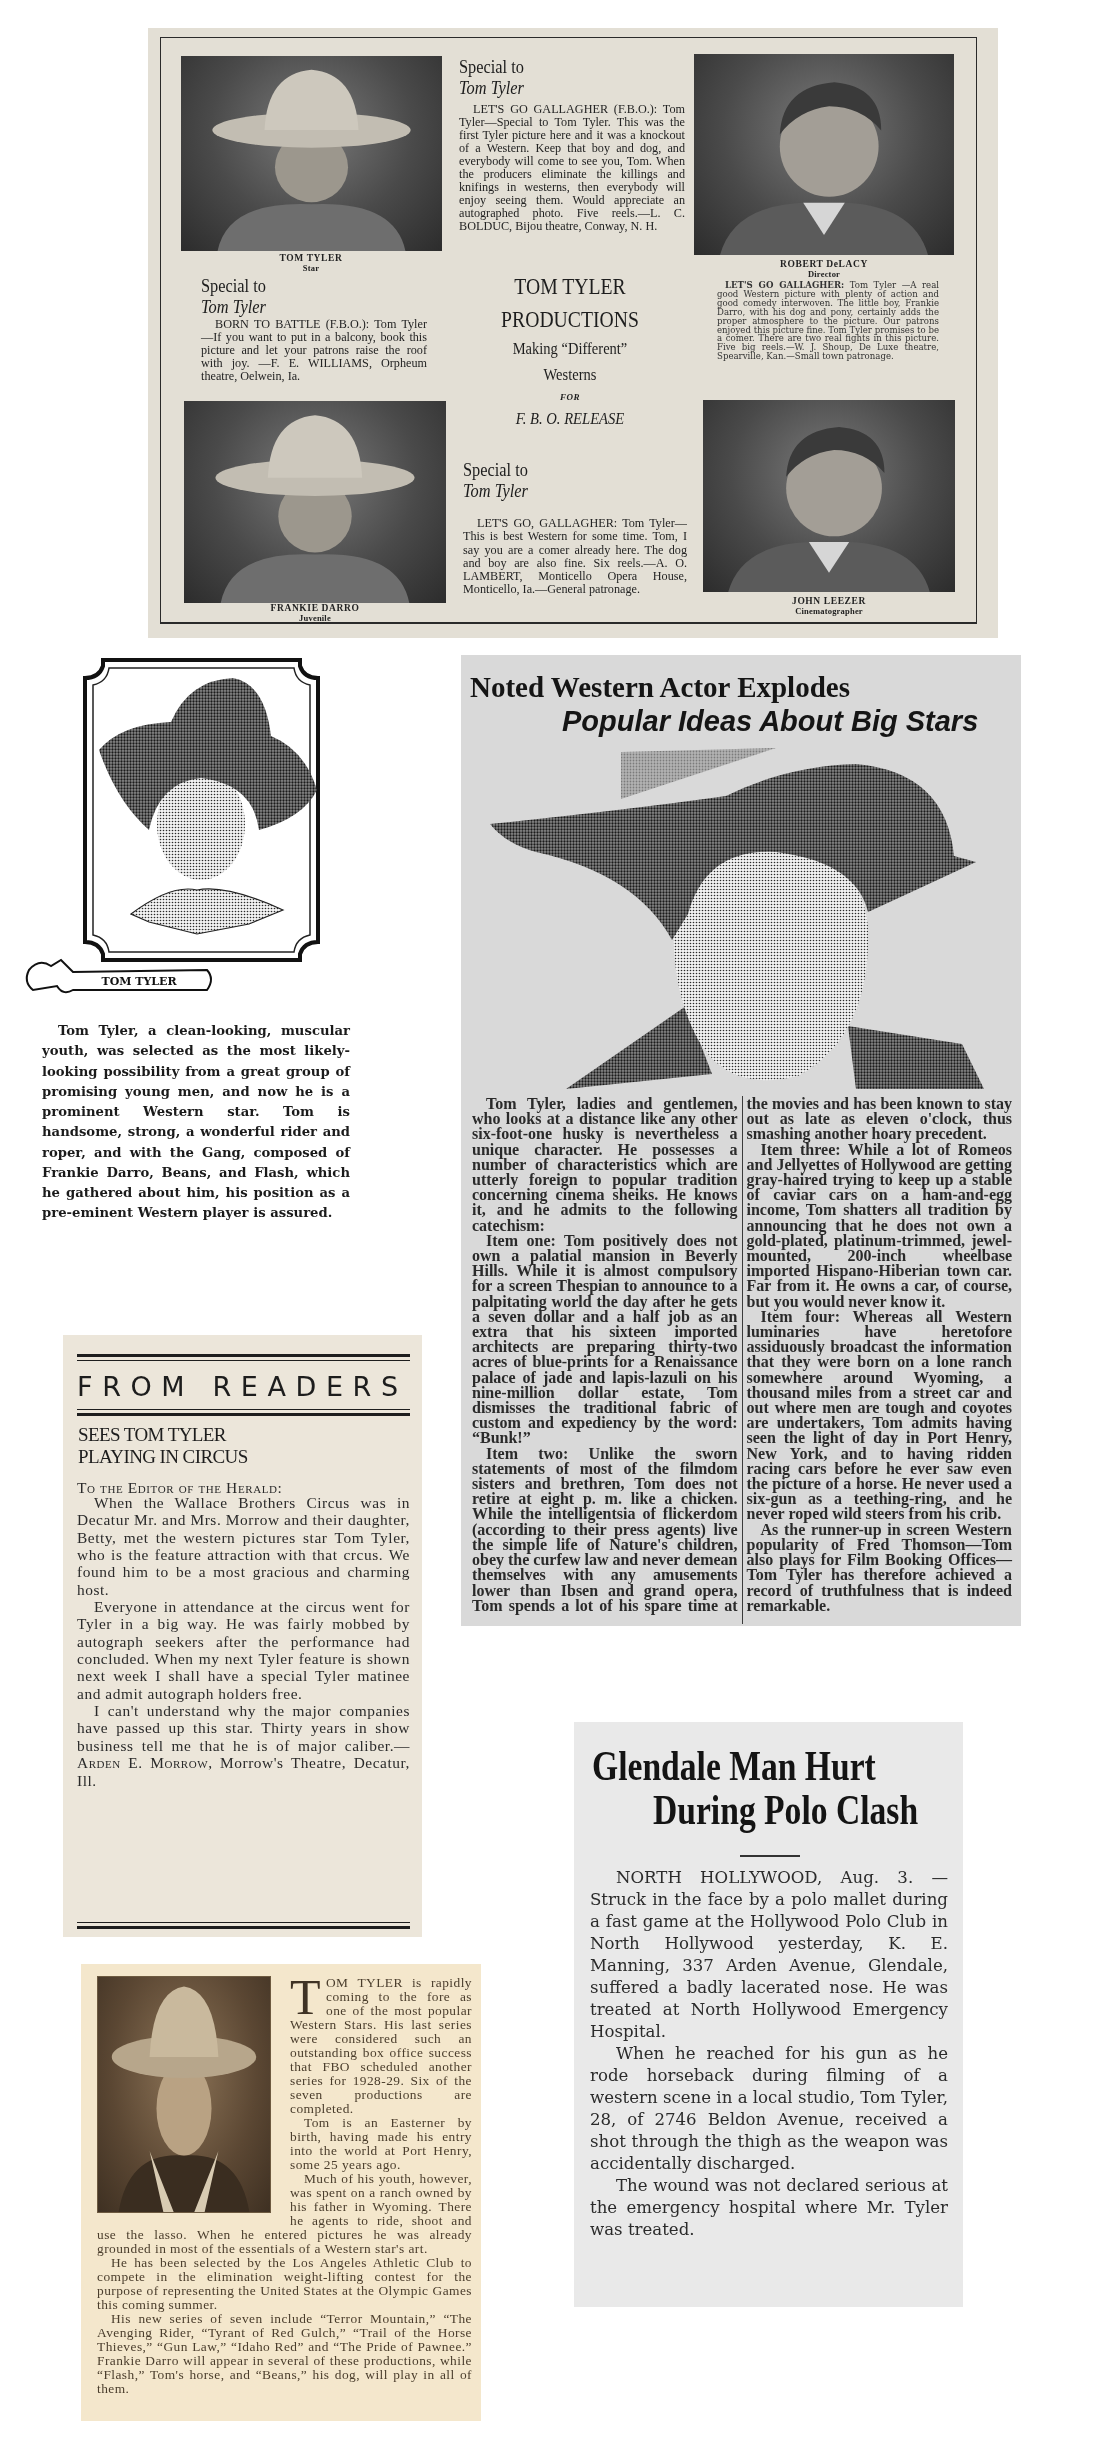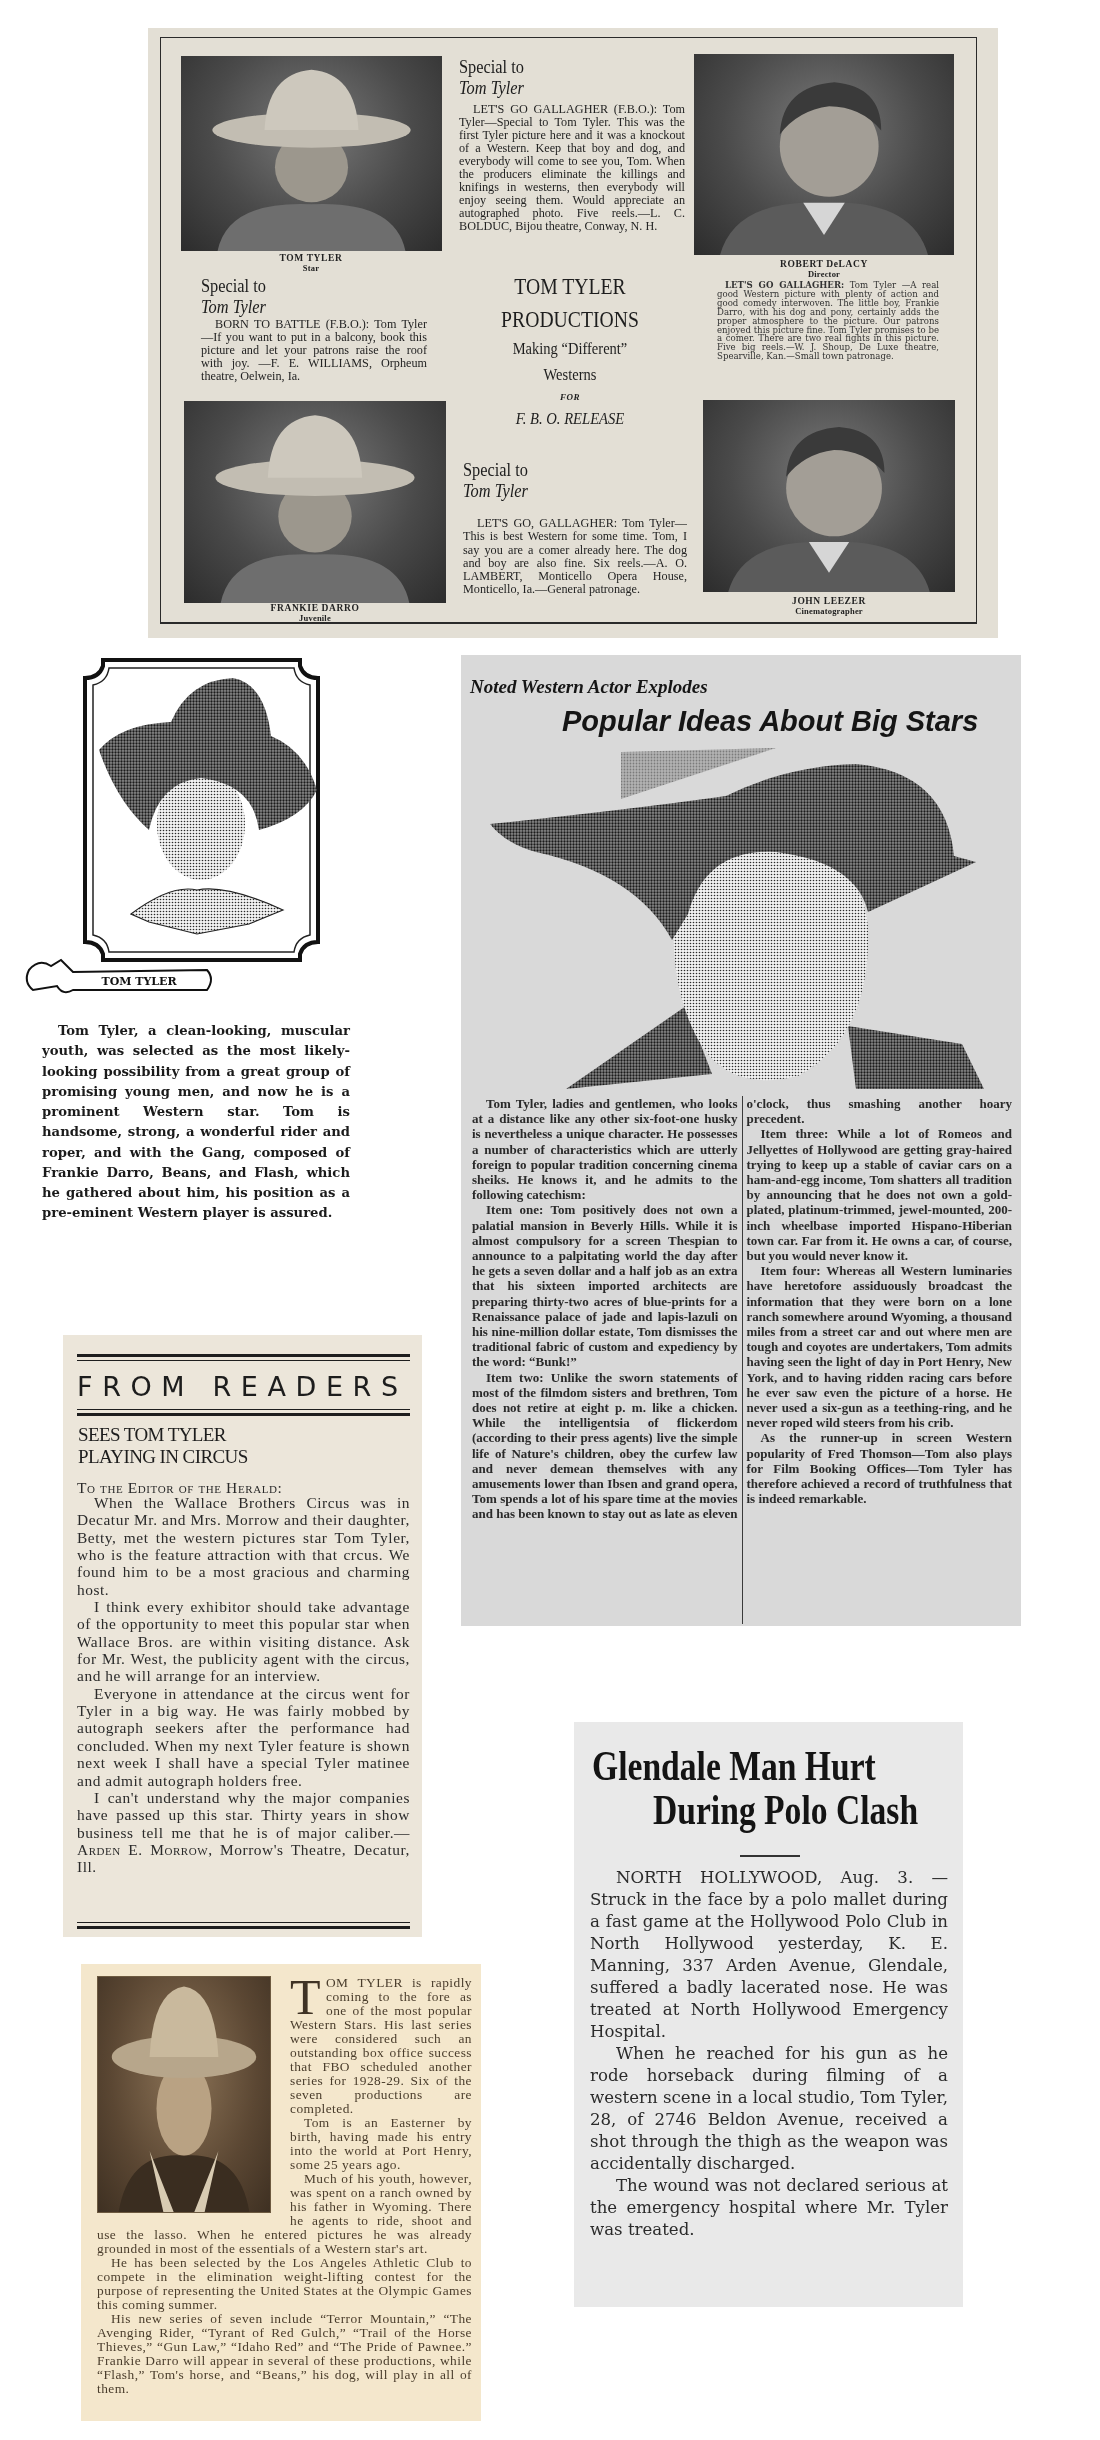--- a/index.html
+++ b/index.html
@@ -25,25 +25,25 @@
   .cl-small{font-size:9px;line-height:10px;font-weight:bold;letter-spacing:.5px;}
   .cl-italic{font-style:italic;font-size:17px;line-height:19px;transform:scaleX(.86);}
 
   
   .sketch{left:21px;top:652px;width:310px;height:350px;background:#fff;}
   .sketch svg{width:310px;height:350px;display:block;}
   .blurb{left:42px;top:1021px;width:308px;font-family:"DejaVu Serif",serif;font-weight:bold;font-size:13.2px;line-height:20.25px;text-align:justify;text-indent:16px;color:#1b1b1b;}
 
   
   .noted{left:461px;top:655px;width:560px;height:971px;background:#d9d9d9;}
-  .noted-h1{position:absolute;left:9px;top:16px;font-family:"Liberation Serif",serif;font-style:italic;font-weight:bold;font-size:19px;line-height:32px;color:#151515;white-space:nowrap;}
+  .noted-h1{position:absolute;left:9px;top:16px;font-family:"Liberation Serif",serif;font-weight:bold;font-size:29px;line-height:32px;color:#151515;white-space:nowrap;}
   .noted-h2{position:absolute;left:101px;top:50px;font-family:Liberation Sans, sans-serif;font-style:italic;font-weight:bold;font-size:29px;line-height:32px;color:#151515;white-space:nowrap;}
   .noted-photo{position:absolute;left:15px;top:89px;width:518px;height:351px;}
   .noted-photo svg{width:518px;height:351px;display:block;}
-  .noted-cols{position:absolute;left:11px;top:441px;width:540px;height:528px;column-count:2;column-gap:9px;column-rule:1px solid #3a3a3a;column-fill:balance;font-family:"Liberation Serif",serif;font-weight:bold;font-size:13px;line-height:15.2px;color:#2a2a2a;}
+  .noted-cols{position:absolute;left:11px;top:441px;width:540px;height:528px;column-count:2;column-gap:9px;column-rule:1px solid #3a3a3a;column-fill:balance;font-family:"Liberation Serif",serif;font-weight:bold;font-size:16px;line-height:15.2px;color:#2a2a2a;}
   .noted-cols p{text-align:justify;text-indent:14px;}
 
   
   .readers{left:63px;top:1335px;width:359px;height:602px;background:#ece6da;}
   .rule{position:absolute;left:14px;width:333px;background:#1e1e1e;}
   .readers-title{position:absolute;left:14px;top:37px;width:340px;font-family:"DejaVu Sans",sans-serif;font-size:27px;line-height:30px;letter-spacing:9.6px;color:#1d1d1d;white-space:nowrap;font-weight:normal;}
   .readers-sub{position:absolute;left:15px;width:330px;font-family:Liberation Serif, serif;font-size:19px;line-height:22px;letter-spacing:-.6px;color:#1d1d1d;white-space:nowrap;}
   .readers-salute{position:absolute;left:14px;top:144px;font-family:"Liberation Serif",serif;font-variant:small-caps;font-size:15.5px;line-height:17px;letter-spacing:.6px;color:#2a2a2a;white-space:nowrap;}
   .readers-body{position:absolute;left:14px;top:159px;width:333px;font-family:"Liberation Serif",serif;font-size:15.4px;line-height:17.35px;letter-spacing:.55px;color:#2a2a2a;}
   .readers-body p{text-align:justify;text-indent:17px;}
@@ -209,21 +209,20 @@
   <div class="rule" style="top:19px;height:3px;"></div>
   <div class="rule" style="top:25px;height:1px;"></div>
   <div class="readers-title">FROM READERS</div>
   <div class="rule" style="top:74px;height:1px;"></div>
   <div class="rule" style="top:78px;height:3px;"></div>
   <div class="readers-sub" style="top:89px;">SEES TOM TYLER</div>
   <div class="readers-sub" style="top:111px;">PLAYING IN CIRCUS</div>
   <div class="readers-salute">To the Editor of the Herald:</div>
   <div class="readers-body">
     <p>When the Wallace Brothers Circus was in Decatur Mr. and Mrs. Morrow and their daughter, Betty, met the western pictures star Tom Tyler, who is the feature attraction with that crcus. We found him to be a most gracious and charming host.</p>
-    <p>I think every exhibitor should take advantage of the opportunity to meet this popular star when Wallace Bros. are within visiting distance. Ask for Mr. West, the publicity agent with the circus, and he will arrange for an interview.</p>
     <p>Everyone in attendance at the circus went for Tyler in a big way. He was fairly mobbed by autograph seekers after the performance had concluded. When my next Tyler feature is shown next week I shall have a special Tyler matinee and admit autograph holders free.</p>
     <p><span>I can't understand why the major companies have passed up this star. Thirty years in show business tell me that he is of major caliber.—</span><span class="smallcaps">Arden E. Morrow</span><span>, Morrow's Theatre, Decatur, Ill.</span></p>
   </div>
   <div class="rule" style="top:587px;height:1px;"></div>
   <div class="rule" style="top:591px;height:3px;"></div>
 </div>
 
 <div class="abs glendale">
   <div class="gl-h" style="left:18px;top:22px;">Glendale Man Hurt</div>
   <div class="gl-h" style="left:79px;top:66px;">During Polo Clash</div>

